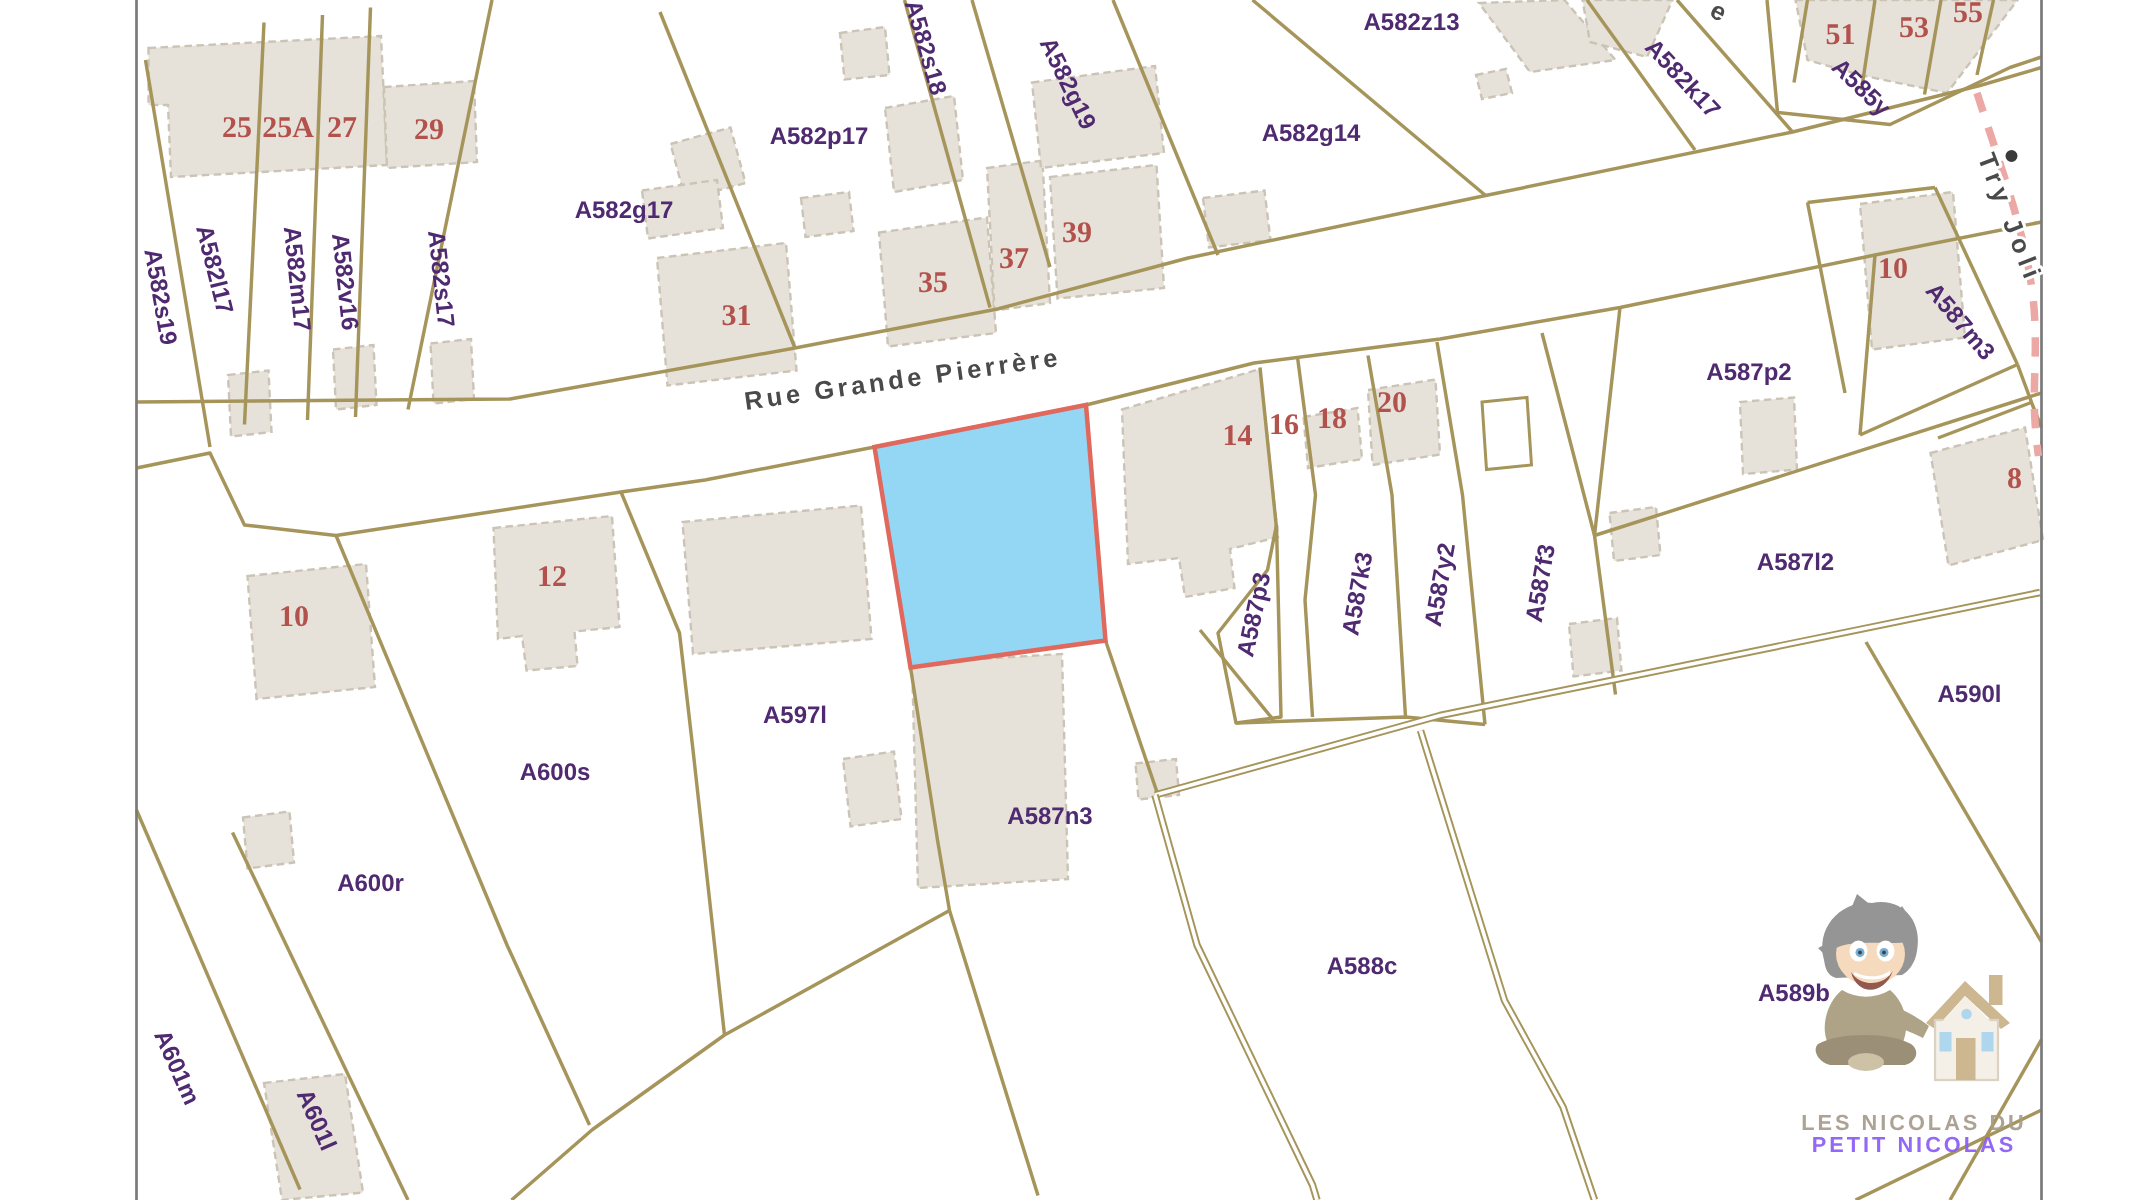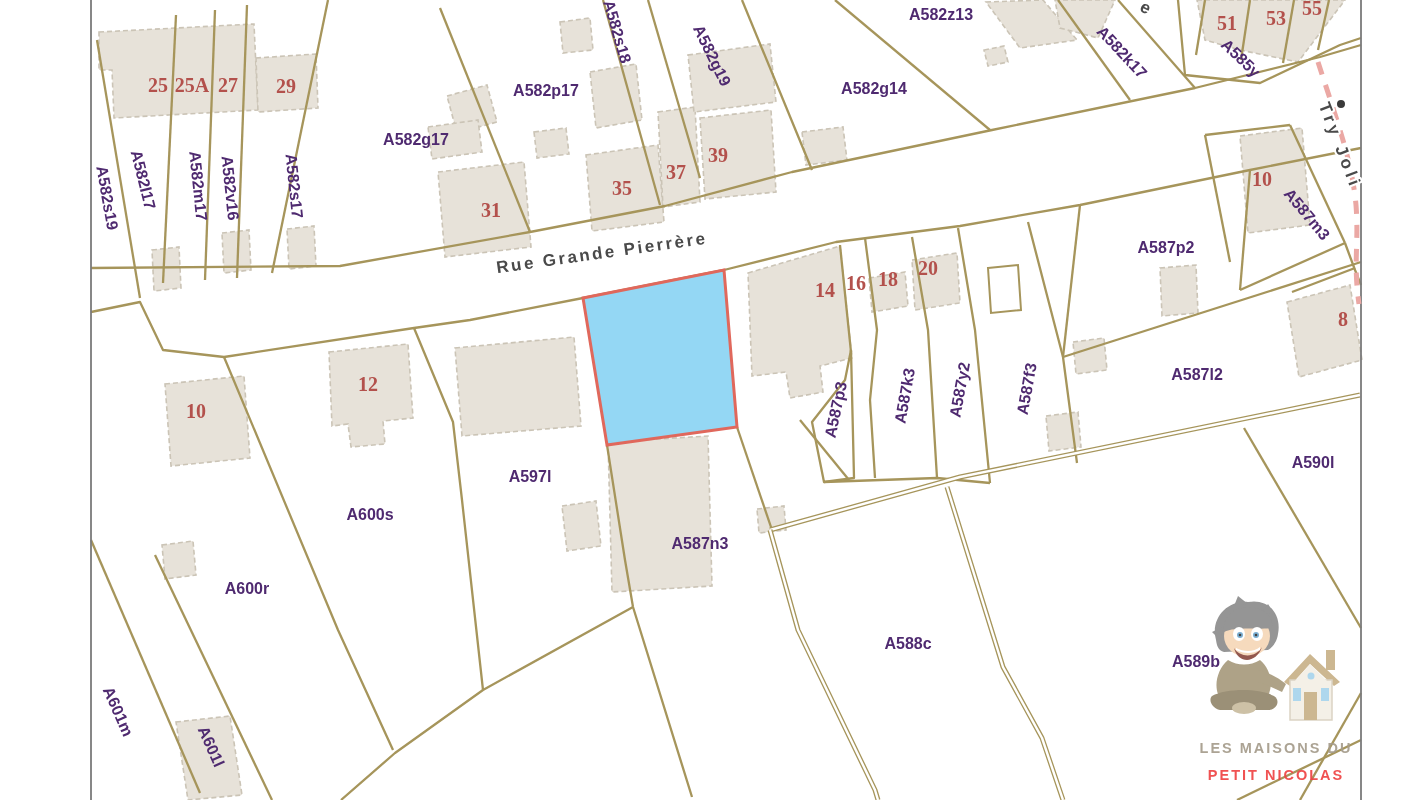--- a/index.html
+++ b/index.html
@@ -204,16 +204,16 @@
         <rect x="128" y="58" width="9" height="20" fill="#C8B188"></rect>
         <polygon points="86,90 112,62 142,90 136,94 112,72 92,94" fill="#C8B188"></polygon>
         <rect x="92" y="88" width="42" height="40" fill="#F4EFE6" stroke="#D8CFBF" stroke-width="1.5"></rect>
         <polygon points="96,90 112,72 130,90" fill="#F4EFE6"></polygon>
         <circle cx="113" cy="84" r="3.5" fill="#A8D4EC"></circle>
         <rect x="106" y="100" width="13" height="28" fill="#C8B188"></rect>
         <rect x="95" y="96" width="8" height="13" fill="#A8D4EC"></rect>
         <rect x="123" y="96" width="8" height="13" fill="#A8D4EC"></rect>
       </g>
     </svg>
-    <div class="l1" style="color: rgb(165, 156, 139);">LES MAISONS DU</div>
-    <div class="l2" style="color: #ef4444; margin-top: 12px;">PETIT NICOLAS</div>
+    <div class="l1" style="color: rgb(165, 156, 139);">LES NICOLAS DU</div>
+    <div class="l2" style="color: #8b5cf6;">PETIT NICOLAS</div>
   </div>
 </div>
 
 </body></html>

